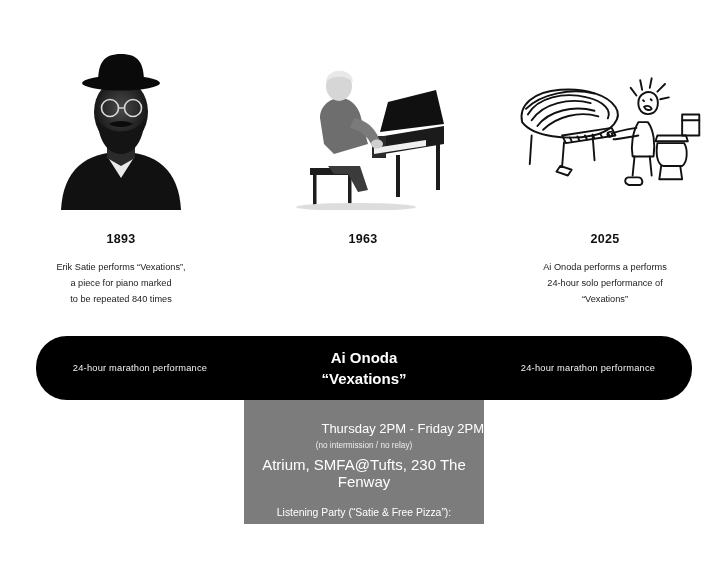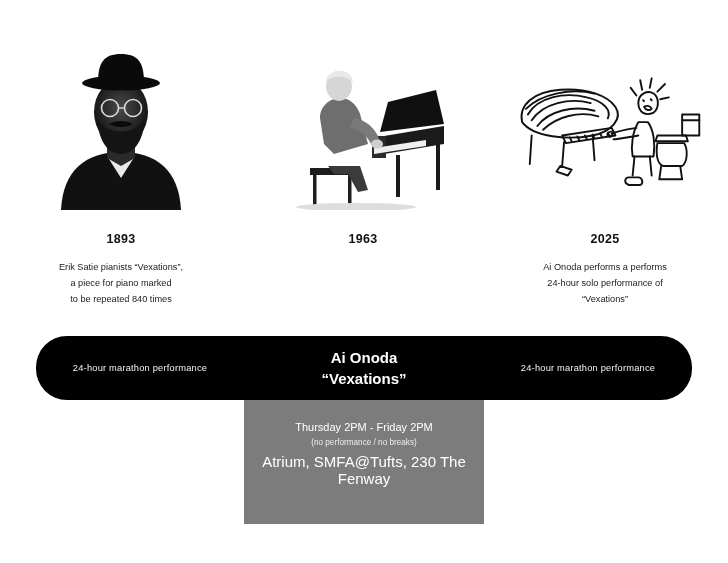--- a/index.html
+++ b/index.html
@@ -107,22 +107,23 @@
     text-align: center;
     padding-top: 14px;
     box-sizing: border-box;
   }
   .details .dates {
     font-size: 13.5px;
     font-weight: bold;
     letter-spacing: .2px;
   }
   .details .times {
-    font-size: 11px;
+    font-size: 13px;
     margin-top: 7px;
+    text-align: right;
   }
   .details .note {
     font-size: 8.2px;
     margin-top: 5px;
     color: #ededed;
   }
   .details .venue {
     font-size: 15px;
     margin-top: 6px;
   }
@@ -171,21 +172,21 @@
 
           <circle cx="69" cy="68" r="8.5" fill="none" stroke="#d8d8d8" stroke-width="1.6"></circle>
           <circle cx="92" cy="68" r="8.5" fill="none" stroke="#d8d8d8" stroke-width="1.6"></circle>
           <line x1="77.5" y1="68" x2="83.5" y2="68" stroke="#d8d8d8" stroke-width="1.4"></line>
 
           <path d="M68 84 C74 80 86 80 92 84 C86 88 74 88 68 84 Z" fill="#0b0b0b"></path>
         </svg>
       </div>
       <div class="year">1893</div>
       <div class="caption">
-        <span><b>Erik Satie</b><span> pianists “Vexations”,</span></span><br>
+        <span><b>Erik Satie</b><span> performs “Vexations”,</span></span><br>
         <span>a piece for piano marked</span><br>
         <span>to be repeated 840 times</span>
       </div>
     </div>
 
     <div class="col">
       <div class="art">
         <svg width="175" height="170" viewBox="0 0 175 170" aria-hidden="true">
 
           <path d="M96 98 L168 86 L168 104 L96 116 Z" fill="#1b1b1b"></path>
@@ -280,17 +281,18 @@
     <div class="banner-side">24-hour marathon performance</div>
     <div class="banner-center">
       <span class="t1">Ai Onoda</span>
       <span class="t2">“Vexations”</span>
     </div>
     <div class="banner-side">24-hour marathon performance</div>
   </div>
 
   <div class="details">
     <div class="times">Thursday 2PM - Friday 2PM</div>
-    <div class="note">(no performance / no breaks)</div>
+    <div class="note">(no intermission / no relay)</div>
     <div class="venue">Atrium, SMFA@Tufts, 230 The Fenway</div>
+    <div class="party">Listening Party (“Satie &amp; Free Pizza”):</div>
   </div>
 
 </div>
 
 </body></html>

